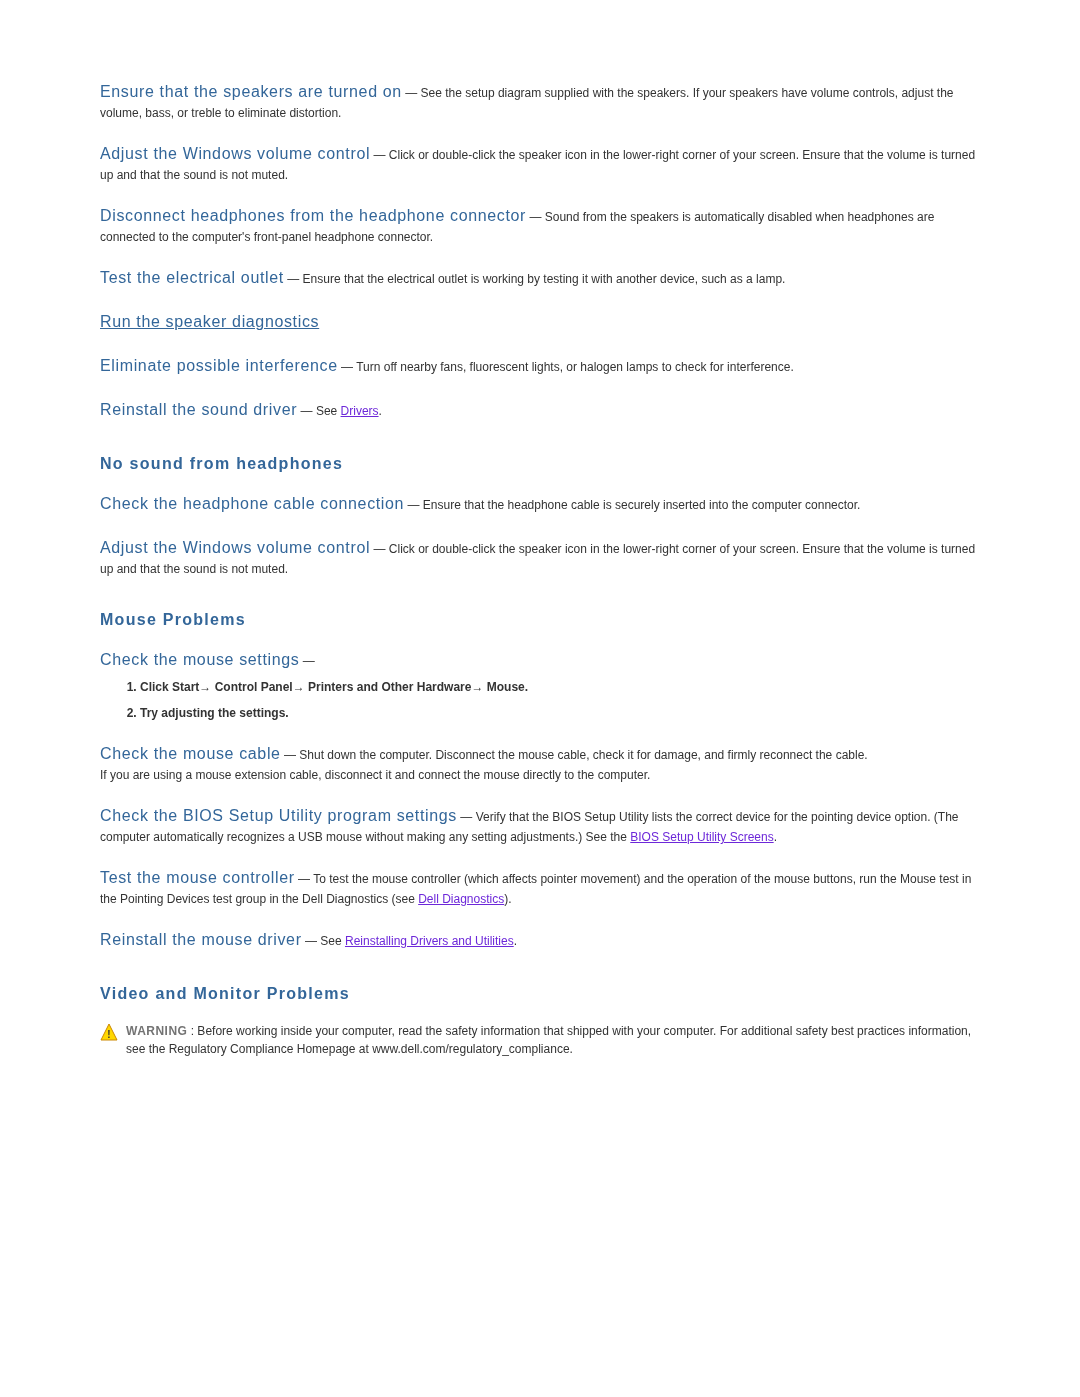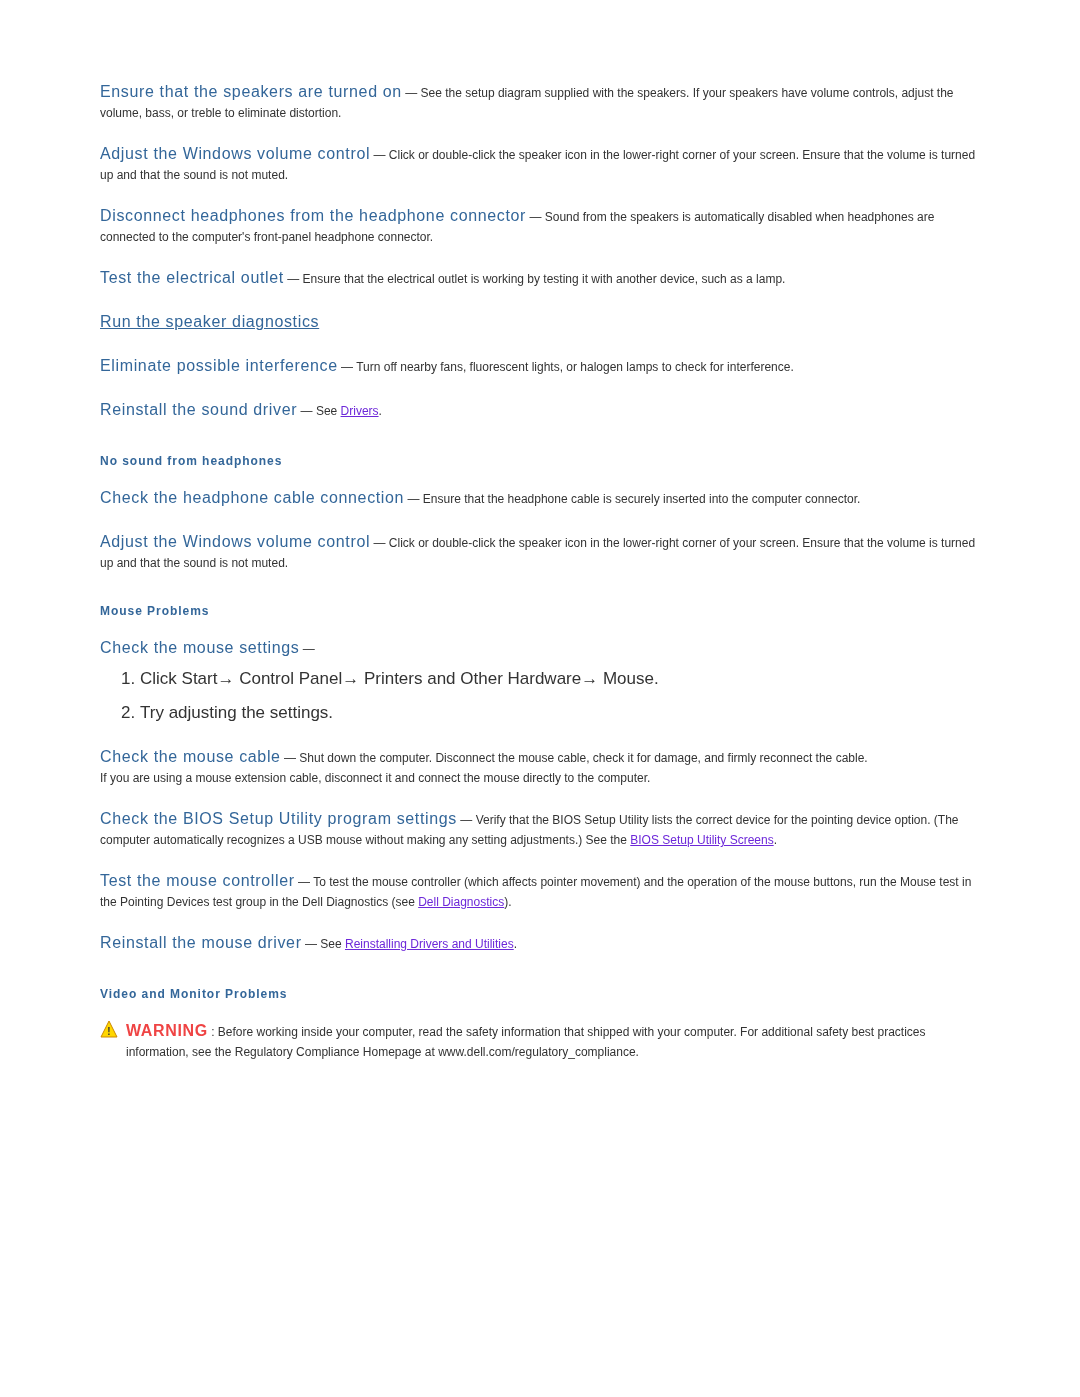--- a/index.html
+++ b/index.html
@@ -7,21 +7,21 @@
       font-family: Arial, Helvetica, sans-serif;
       font-size: 12px;
       color: #333;
       background: #fff;
       width: 1080px;
       padding: 80px 100px 80px 100px;
       line-height: 1.5;
     }
     .section-heading {
       font-family: Arial, Helvetica, sans-serif;
-      font-size: 12px;
+      font-size: 16px;
       font-weight: bold;
       color: #336699;
       letter-spacing: 0.08em;
       margin-bottom: 16px;
       margin-top: 30px;
     }
     .item {
       margin-bottom: 20px;
     }
     .item-title {
@@ -42,44 +42,45 @@
     a {
       color: #6d28d9;
       text-decoration: underline;
     }
     .ordered-list {
       margin-left: 40px;
       margin-top: 6px;
     }
     .ordered-list li {
       margin-bottom: 8px;
-      font-size: 17px;
-      color: #333;
+      font-size: 12px;
+      color: #333;
+      font-weight: bold;
     }
     .warning-box {
       display: flex;
       align-items: flex-start;
       gap: 8px;
       margin-top: 14px;
       margin-bottom: 10px;
     }
     .warning-icon {
       width: 18px;
       height: 18px;
       flex-shrink: 0;
       margin-top: 1px;
     }
     .warning-text {
       font-size: 12px;
       color: #333;
     }
     .warning-label {
-      color: #ef4444;
+      color: #737373;
       font-weight: bold;
-      font-size: 16px;
+      font-size: 12px;
       letter-spacing: 0.04em;
     }
     .standalone-link {
       display: block;
       margin-bottom: 8px;
     }
   </style>
 </head>
 <body>
 

